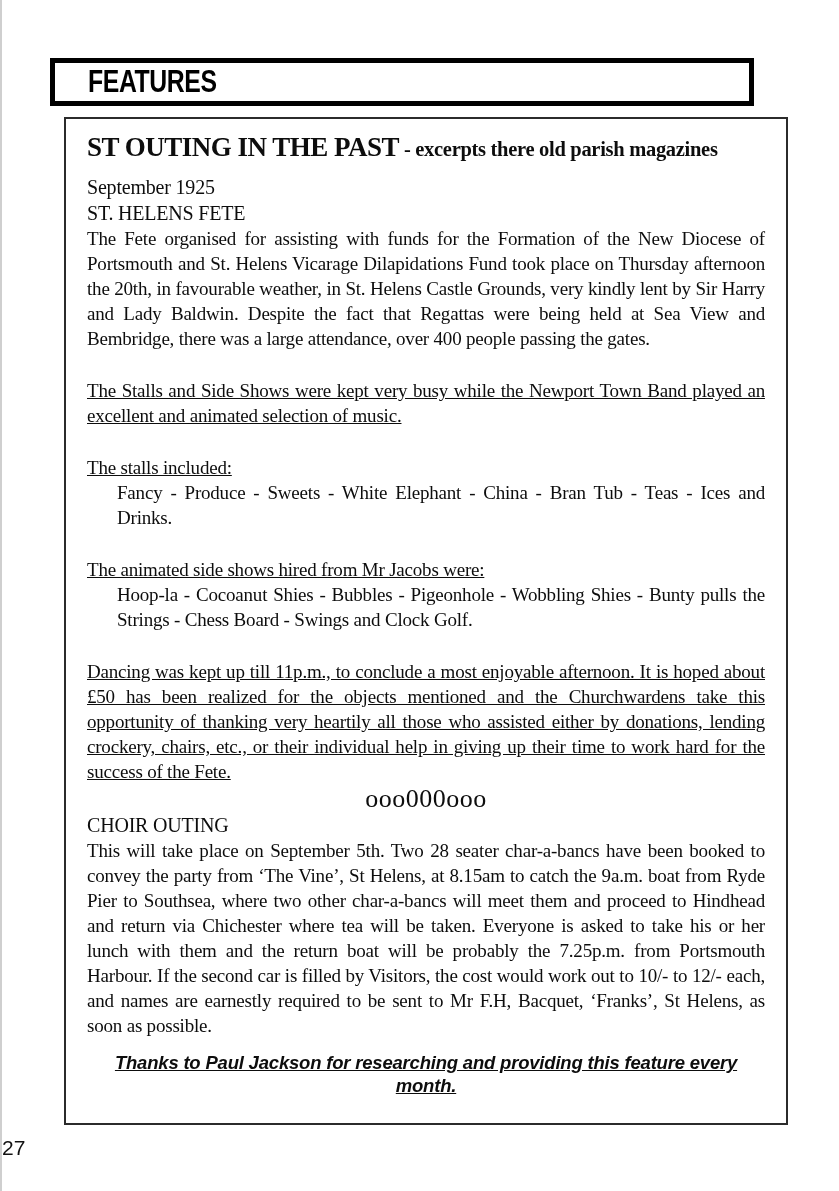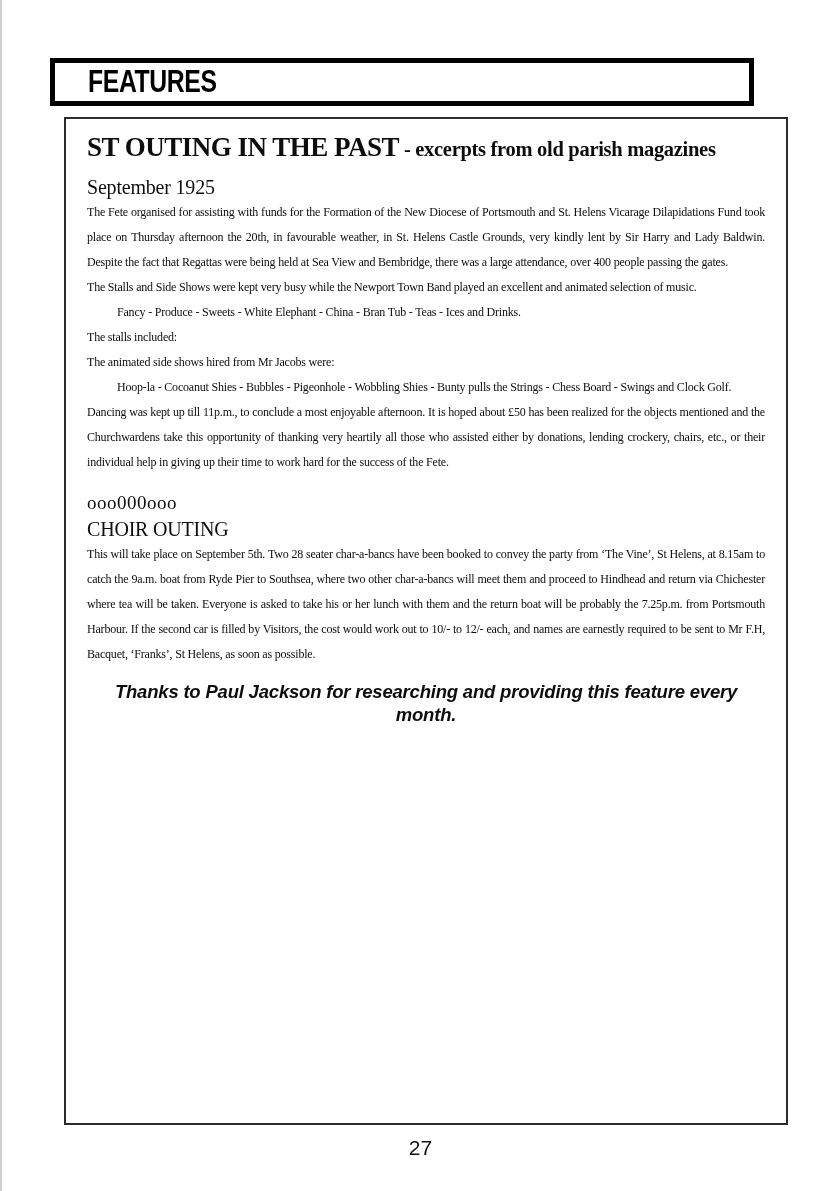--- a/index.html
+++ b/index.html
@@ -53,75 +53,76 @@
     font-size: 20.5px;
     letter-spacing: -0.3px;
   }
   .heading {
     font-size: 20px;
     font-weight: 400;
     line-height: 26px;
     letter-spacing: -0.2px;
   }
   .body-para {
-    font-size: 12px;
+    font-size: 19px;
     line-height: 25px;
     text-align: justify;
     letter-spacing: -0.2px;
   }
   .indented { margin-left: 30px; }
-  .gap { margin-top: 0; }
+  .gap { margin-top: 27px; text-decoration: underline; }
   .divider {
-    text-align: left;
-    font-size: 19px;
+    text-align: center;
+    font-size: 26px;
     line-height: 24px;
-    margin-top: 16px;
+    margin-top: 3px;
     margin-bottom: 1px;
     letter-spacing: 0.5px;
   }
   .credit {
     font-family: "Liberation Sans", sans-serif;
     font-weight: 700;
     font-style: italic;
     font-size: 18.5px;
     line-height: 23px;
     text-align: center;
     margin-top: 13px;
     letter-spacing: -0.2px;
+    text-decoration: underline;
   }
   .page-number {
     position: absolute; left: 0; right: 0; top: 1136px;
-    text-align: center;
     font-family: "Liberation Sans", sans-serif;
     font-size: 21px;
     color: #111;
   }
 </style>
 </head>
 <body>
 
 <div class="page">
 
   <div class="features-box">
     <div class="features-title">FEATURES</div>
   </div>
 
   <div class="content-box">
 
-    <h1 class="article-title"><span class="title-main">ST OUTING IN THE PAST</span><span class="title-sub"> - excerpts from old parish magazines</span></h1>
+    <h1 class="article-title"><span class="title-main">ST OUTING IN THE PAST</span><span class="title-sub"> - excerpts there old parish magazines</span></h1>
 
     <p class="heading">September 1925</p>
 
+    <p class="heading">ST. HELENS FETE</p>
 
     <p class="body-para">The Fete organised for assisting with funds for the Formation of the New Diocese of Portsmouth and St. Helens Vicarage Dilapidations Fund took place on Thursday afternoon the 20th, in favourable weather, in St. Helens Castle Grounds, very kindly lent by Sir Harry and Lady Baldwin. Despite the fact that Regattas were being held at Sea View and Bembridge, there was a large attendance, over 400 people passing the gates.</p>
 
     <p class="body-para gap">The Stalls and Side Shows were kept very busy while the Newport Town Band played an excellent and animated selection of music.</p>
 
+    <p class="body-para gap">The stalls included:</p>
     <p class="body-para indented">Fancy - Produce - Sweets - White Elephant - China - Bran Tub - Teas - Ices and Drinks.</p>
-    <p class="body-para gap">The stalls included:</p>
 
     <p class="body-para gap">The animated side shows hired from Mr Jacobs were:</p>
     <p class="body-para indented">Hoop-la - Cocoanut Shies - Bubbles - Pigeonhole - Wobbling Shies - Bunty pulls the Strings - Chess Board - Swings and Clock Golf.</p>
 
 
     <p class="body-para gap">Dancing was kept up till 11p.m., to conclude a most enjoyable afternoon. It is hoped about £50 has been realized for the objects mentioned and the Churchwardens take this opportunity of thanking very heartily all those who assisted either by donations, lending crockery, chairs, etc., or their individual help in giving up their time to work hard for the success of the Fete.</p>
 
     <p class="divider">ooo000ooo</p>
 
     <p class="heading">CHOIR OUTING</p>

